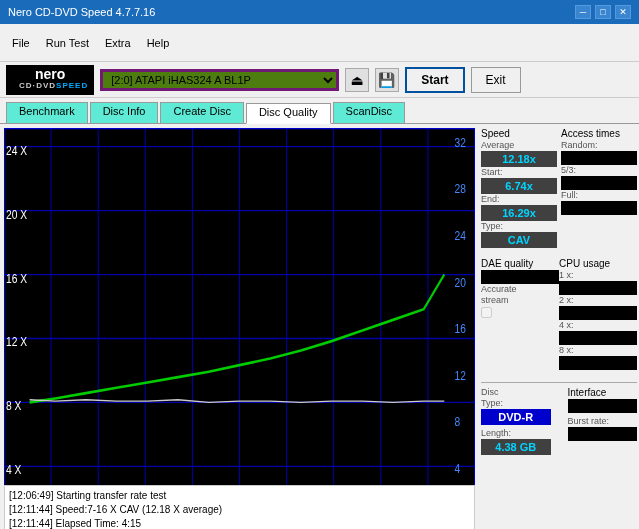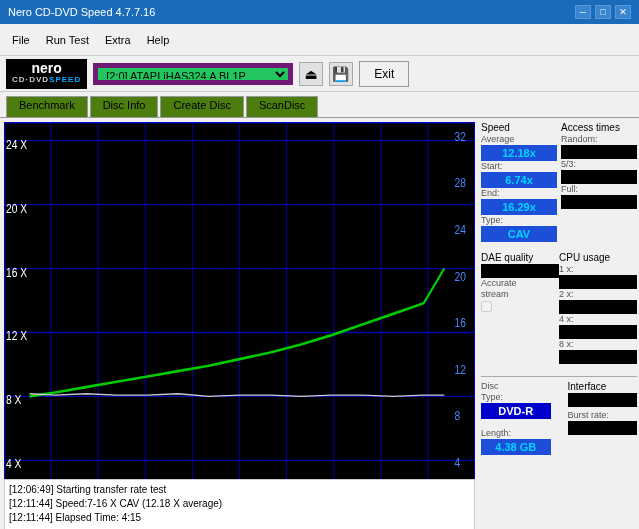--- a/index.html
+++ b/index.html
@@ -42,21 +42,21 @@
       cursor: pointer;
     }
 
     
     .menu-bar {
       background: #f0f0f0;
       display: flex;
       gap: 0;
       padding: 2px 4px;
       border-bottom: 1px solid #ccc;
-      height: 32px;
+      height: 38px;
       align-items: center;
     }
     .menu-item {
       padding: 2px 8px;
       font-size: 11px;
       cursor: pointer;
       color: #000;
     }
 
     
@@ -76,28 +76,28 @@
       font-size: 13px;
       font-weight: bold;
       display: flex;
       flex-direction: column;
       align-items: center;
       line-height: 1.1;
       height: 30px;
       justify-content: flex-start;
     }
     .nero-logo .nero-text { font-size: 14px; font-weight: bold; }
-    .nero-logo .speed-text { font-size: 8px; letter-spacing: 1px; color: #ccc; }
+    .nero-logo .speed-text { font-size: 8px; letter-spacing: 1px; color: #ccc; margin-left: 7px; }
     .drive-select {
       height: 22px;
-      background: #22c55e;
-      border: 5px solid #701a75;
+      background: #4d7c0f;
+      border: 3px solid #701a75;
       font-size: 11px;
       padding: 1px 4px;
-      width: 200px;
+      width: 239px;
     }
     .toolbar-icon-btn {
       width: 24px;
       height: 24px;
       background: #e0e0e0;
       border: 1px solid #aaa;
       display: flex;
       align-items: center;
       justify-content: center;
       font-size: 14px;
@@ -128,21 +128,21 @@
       display: flex;
       padding: 4px 6px 0;
       border-bottom: 1px solid #999;
       height: 26px;
     }
     .tab {
       padding: 2px 12px;
       font-size: 11px;
       border: 1px solid #999;
       border-bottom: none;
-      background: #4d7c0f;
+      background: #5eead4;
       cursor: pointer;
       margin-right: 2px;
     }
     .tab.active {
       background: white;
       border-bottom: 1px solid white;
       position: relative;
       top: 1px;
     }
 
@@ -192,21 +192,21 @@
       color: #000;
       font-size: 10px;
       margin-bottom: 1px;
     }
     .stat-sublabel {
       color: #555;
       font-size: 9px;
       margin-bottom: 1px;
     }
     .stat-value {
-      background: #1d4ed8;
+      background: #404040;
       color: #00d4ff;
       font-size: 11px;
       font-weight: bold;
       text-align: center;
       padding: 1px 3px;
       min-height: 16px;
       display: flex;
       align-items: center;
       justify-content: center;
     }
@@ -263,27 +263,29 @@
 <div class="toolbar">
   <div class="nero-logo">
     <span class="nero-text">nero</span>
     <span class="speed-text">CD·DVD<span style="color:#00aaff">SPEED</span></span>
   </div>
   <select class="drive-select">
     <option>[2:0]  ATAPI iHAS324  A BL1P</option>
   </select>
   <div class="toolbar-icon-btn">⏏</div>
   <div class="toolbar-icon-btn">💾</div>
+  <button class="start-btn">Start</button>
   <button class="exit-btn">Exit</button>
 </div>
 
 <div class="tab-bar">
   <div class="tab">Benchmark</div>
   <div class="tab">Disc Info</div>
   <div class="tab">Create Disc</div>
+  <div class="tab active">Disc Quality</div>
   <div class="tab">ScanDisc</div>
 </div>
 
 <div class="main-content">
 
   <div class="chart-with-log">
     <div class="chart-container">
       <svg class="chart-svg" viewBox="0 0 460 310" preserveAspectRatio="none">
 
         <rect width="460" height="310" fill="#000000"></rect>
@@ -400,21 +402,21 @@
       </div>
     </div>
 
     <div class="divider-h"></div>
 
     <div style="display:flex; gap:17px;">
       <div class="stat-group" style="flex:1;">
         <div class="stat-sublabel">Disc</div>
         <div class="stat-sublabel">Type:</div>
         <div class="stat-value" style="background:#0000cc;color:white;font-weight:bold;">DVD-R</div>
-        <div class="stat-sublabel" style="margin-top:9px;">Length:</div>
+        <div class="stat-sublabel" style="margin-top:3px;">Length:</div>
         <div class="stat-value cyan">4.38 GB</div>
       </div>
       <div class="stat-group" style="flex:1;">
         <div class="stat-label">Interface</div>
         <div class="stat-value empty">​</div>
         <div class="stat-sublabel" style="margin-top:3px;">Burst rate:</div>
         <div class="stat-value empty">​</div>
       </div>
     </div>
 

